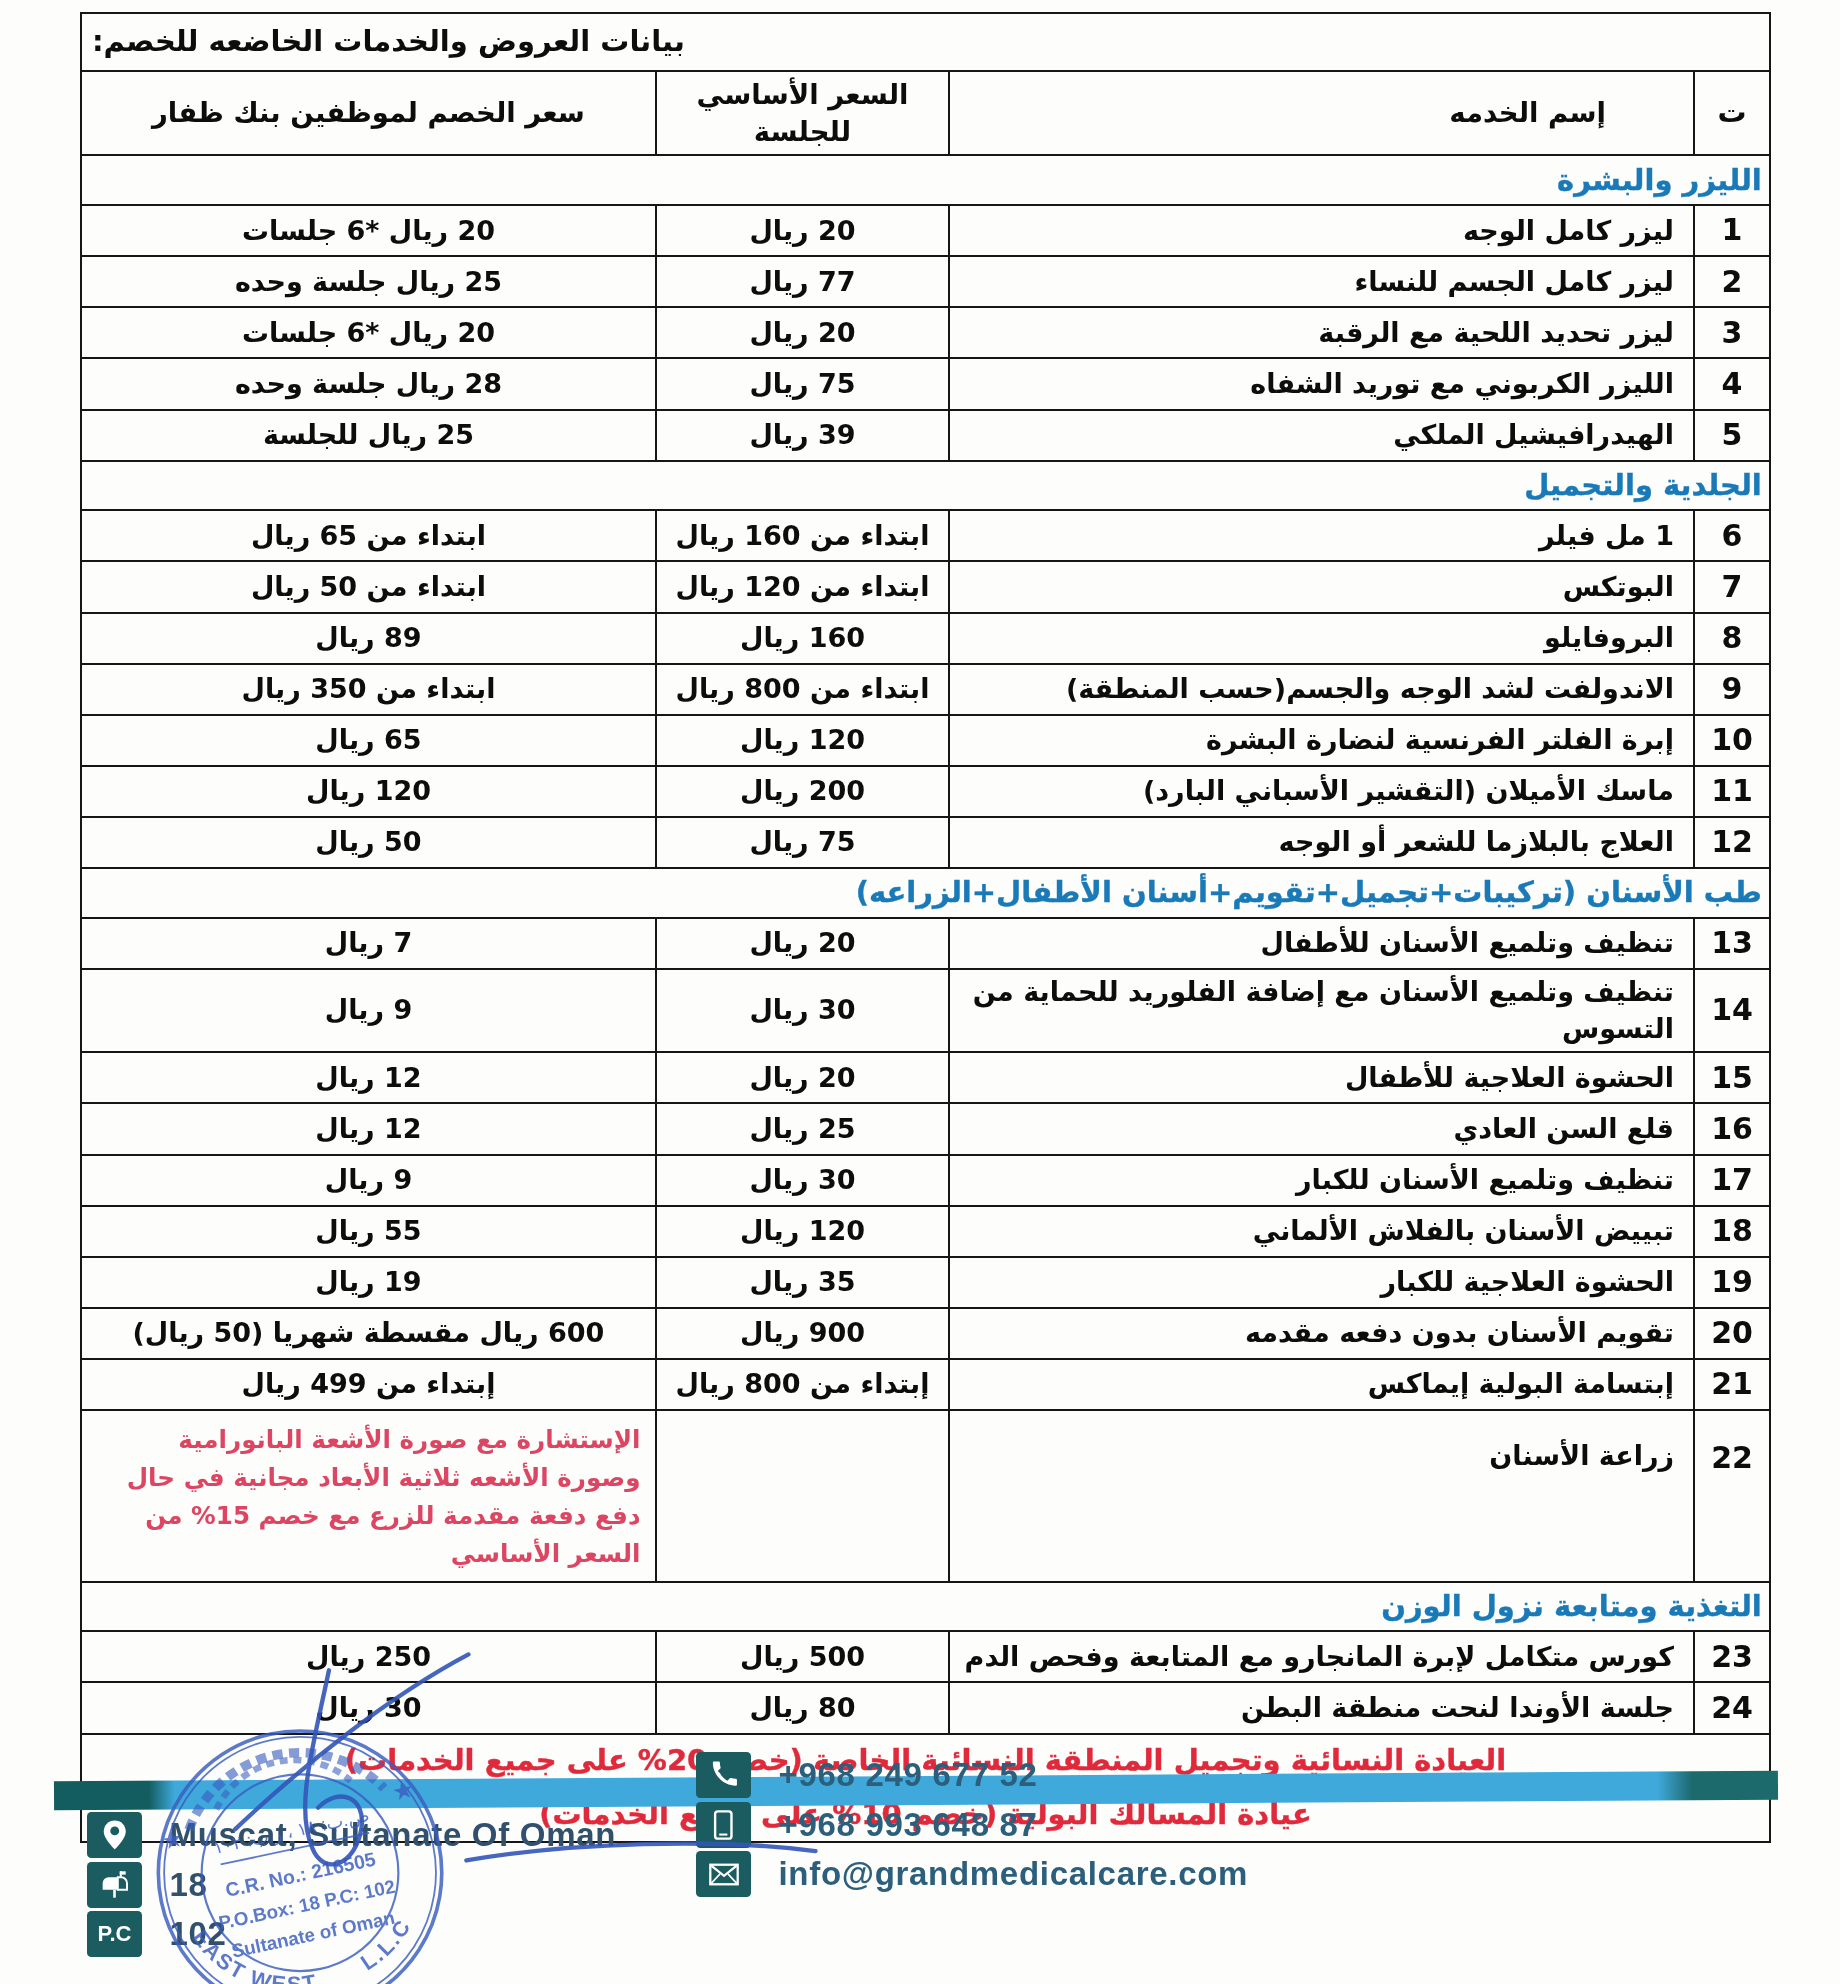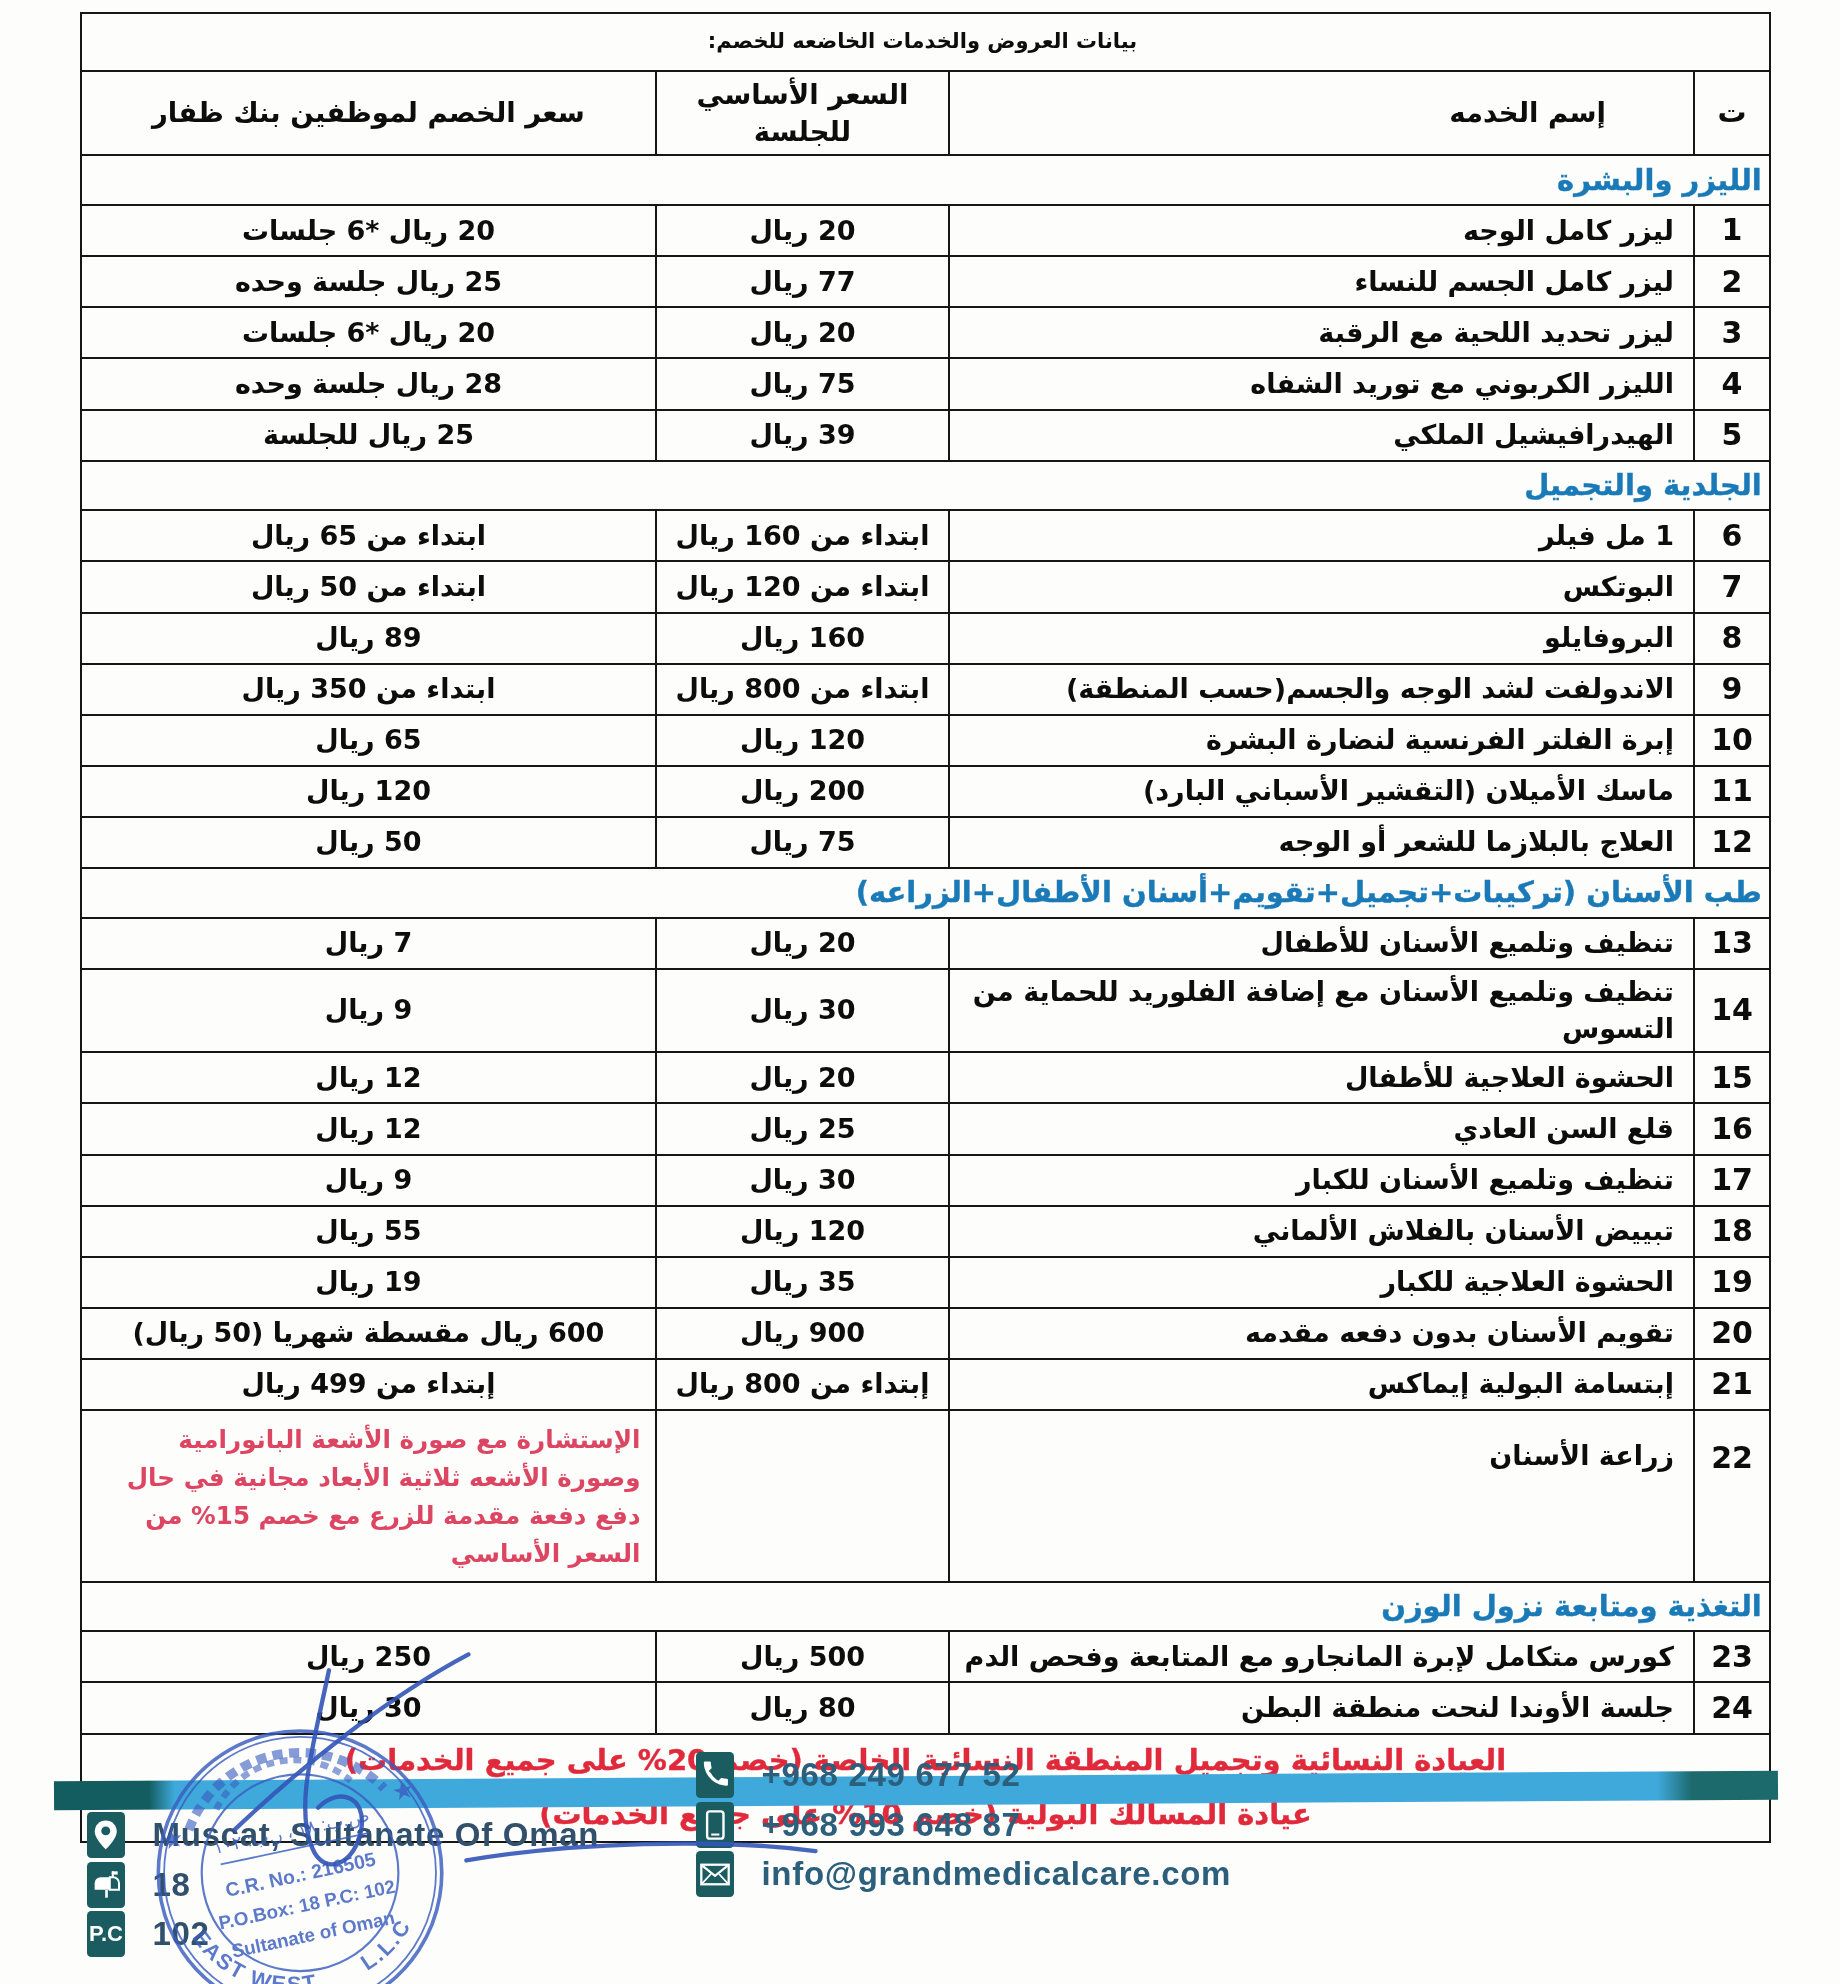--- a/index.html
+++ b/index.html
@@ -30,21 +30,21 @@
   col.c-base{width:293px;}
   col.c-discount{width:575px;}
   .price-table td,.price-table th{
     border:2.2px solid var(--line);
     font-weight:bold;
     font-size:27px;
     padding:4.3px 10px;
     vertical-align:middle;
     line-height:1.35;
   }
-  tr.title-row td{height:58px;text-align:center;font-size:21px;padding-right:16px;}
+  tr.title-row td{height:58px;text-align:left;font-size:29px;padding-right:16px;}
   tr.header-row td{height:56px;}
   td.h-serial{text-align:center;font-size:29px;}
   td.h-service{text-align:right;padding-right:87px;font-size:27.5px;}
   td.h-base{text-align:center;font-size:27.5px;}
   td.h-discount{text-align:center;font-size:27.5px;}
   tr.section-row td{
     height:48px;color:var(--section-blue);
     text-align:right;font-size:29px;padding-right:7.2px;
     -webkit-text-stroke:0.4px var(--section-blue);
   }
@@ -66,21 +66,21 @@
   
   .divider-bar{
     position:absolute;left:54px;top:1776px;width:1724px;height:29px;
     background:linear-gradient(90deg,var(--bar-teal-dark) 0 5.5%,var(--bar-blue) 7% 93%,#1d6a6d 95%);
     transform:rotate(-0.35deg);
   }
   .footer-group{position:absolute;display:flex;gap:27.5px;}
   .footer-left{left:87px;top:1812px;}
   .footer-right{left:696px;top:1752px;}
   .tile-strip{
-    display:flex;flex-direction:column;gap:3.6px;width:38px;
+    display:flex;flex-direction:column;gap:3.6px;width:55px;
   }
   .tile{
     background:var(--tile-teal);height:46px;border-radius:4.3px;
     display:flex;align-items:center;justify-content:center;
     color:#fff;font-size:22px;font-weight:bold;
     font-family:"Liberation Sans","DejaVu Sans",sans-serif;
   }
   .footer-texts{display:flex;flex-direction:column;gap:3.6px;}
   .footer-texts .ft-line{
     height:46px;display:flex;align-items:center;

